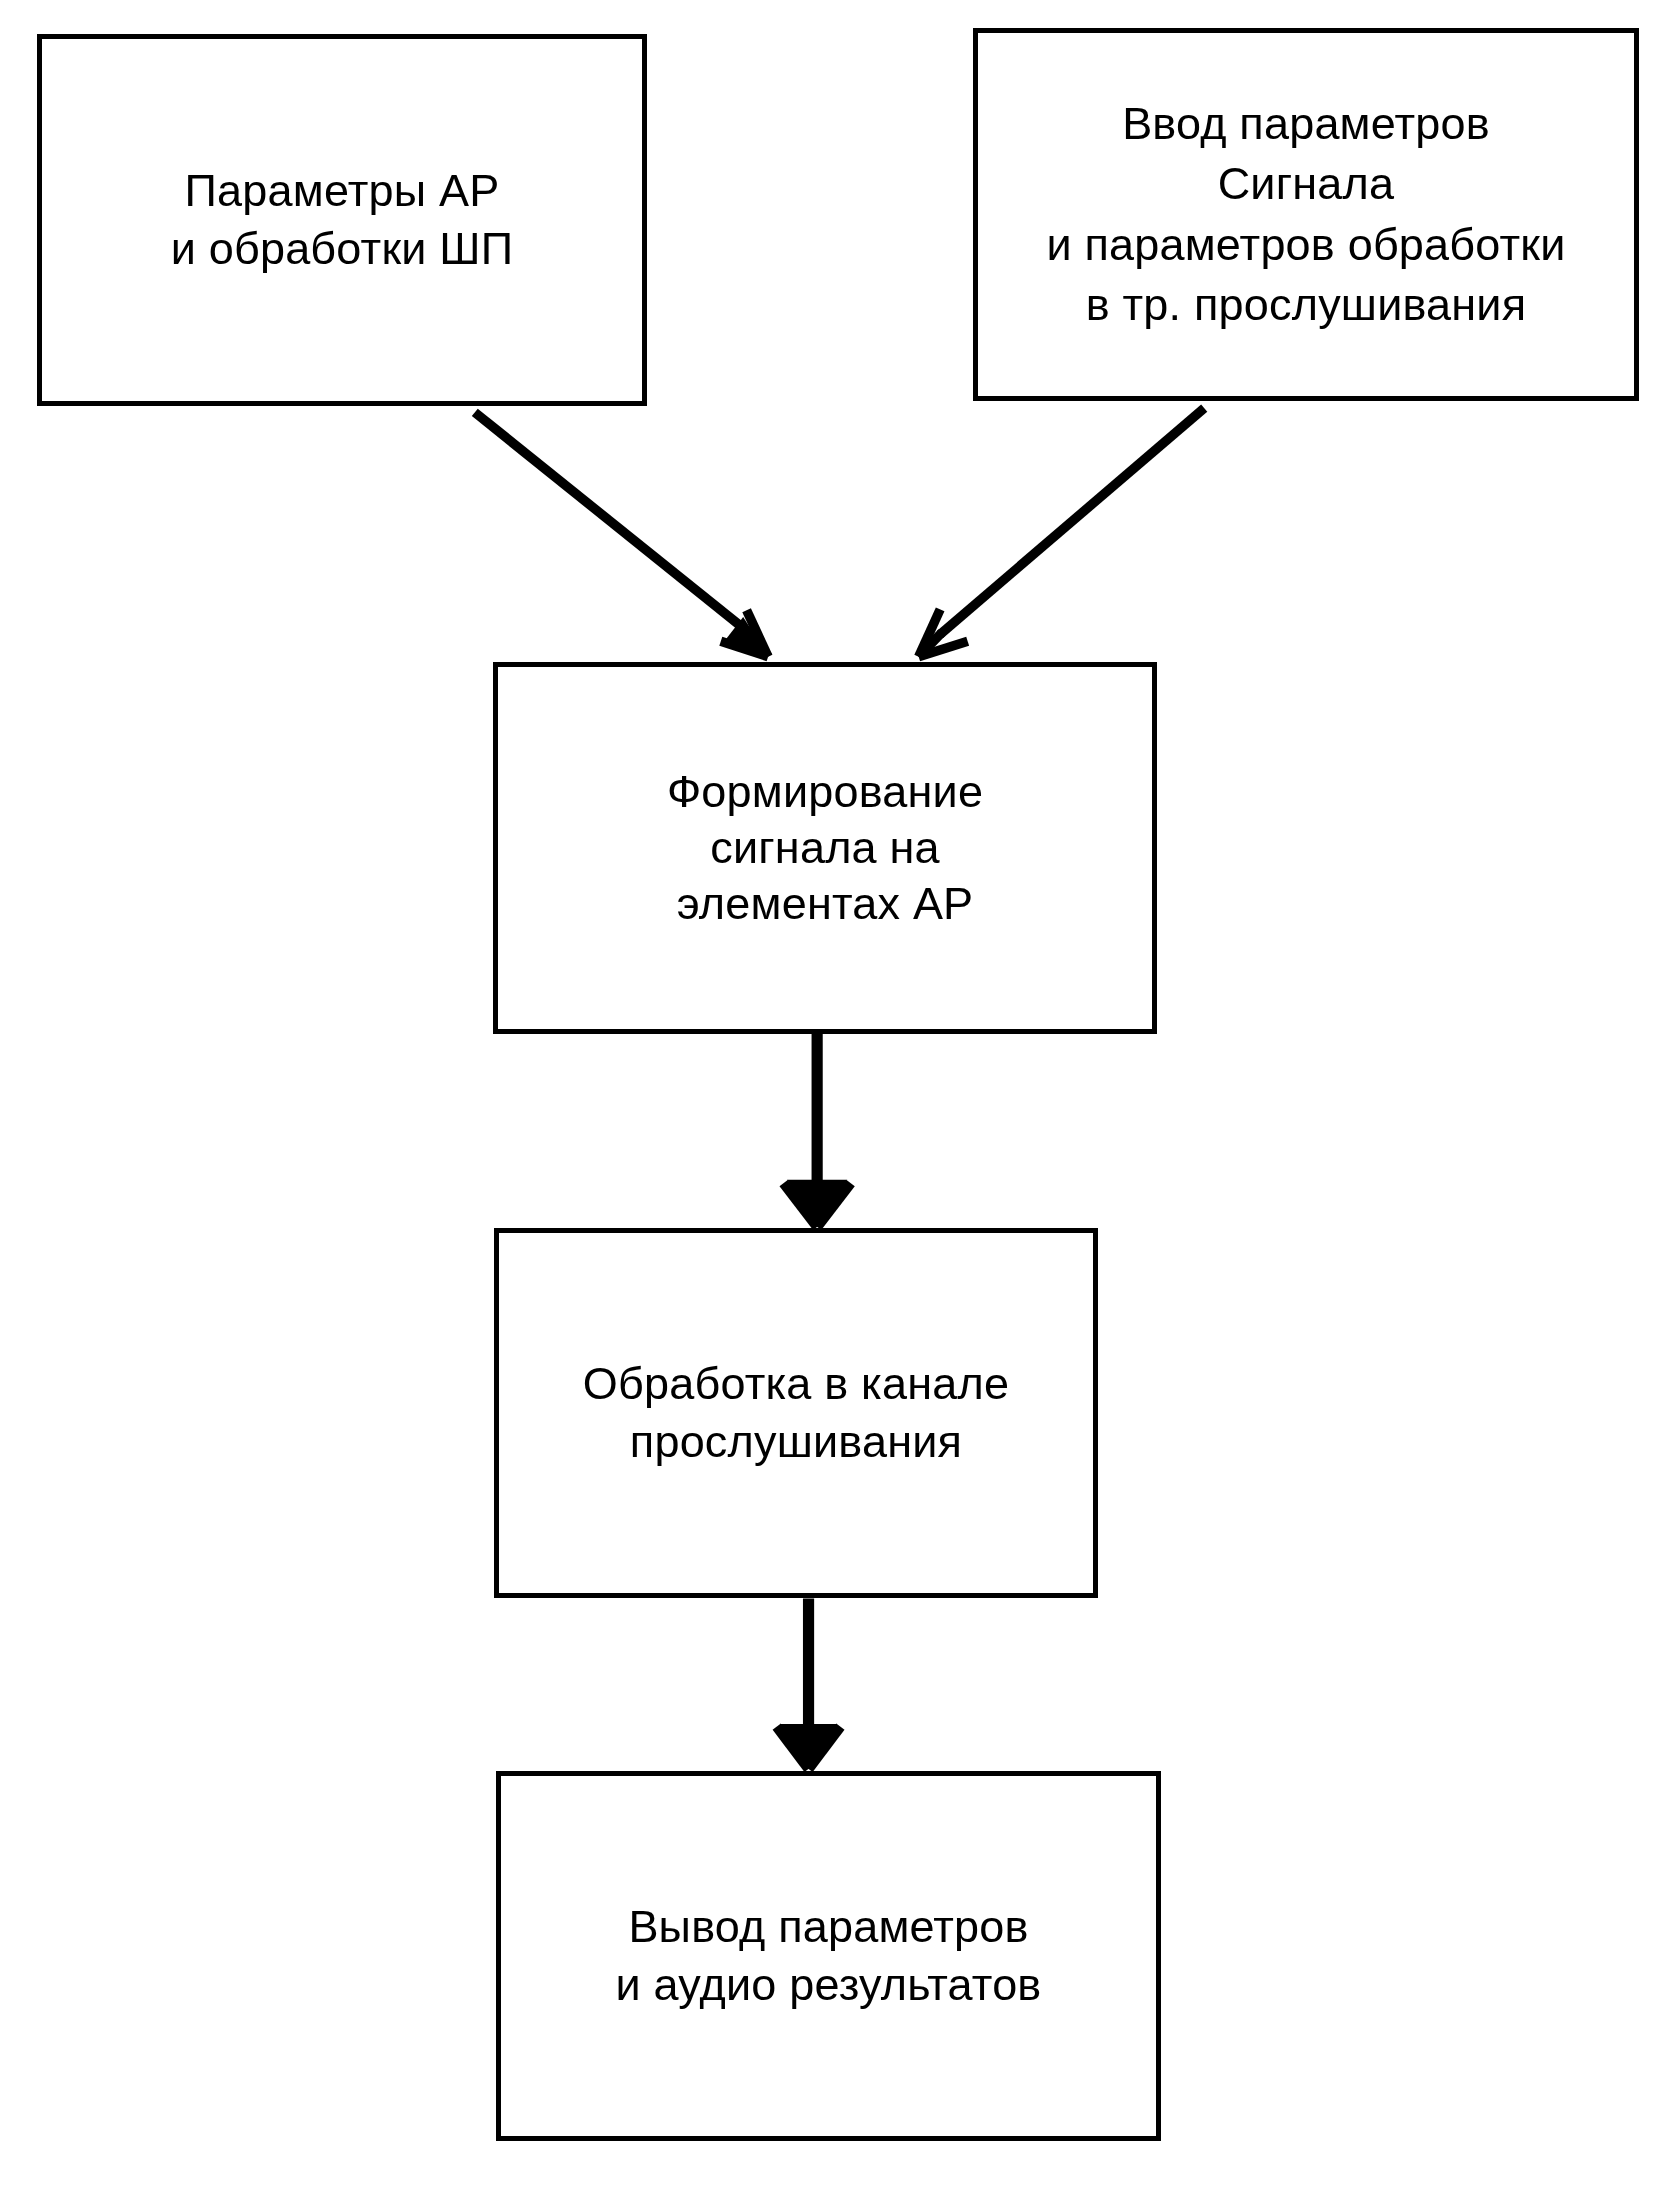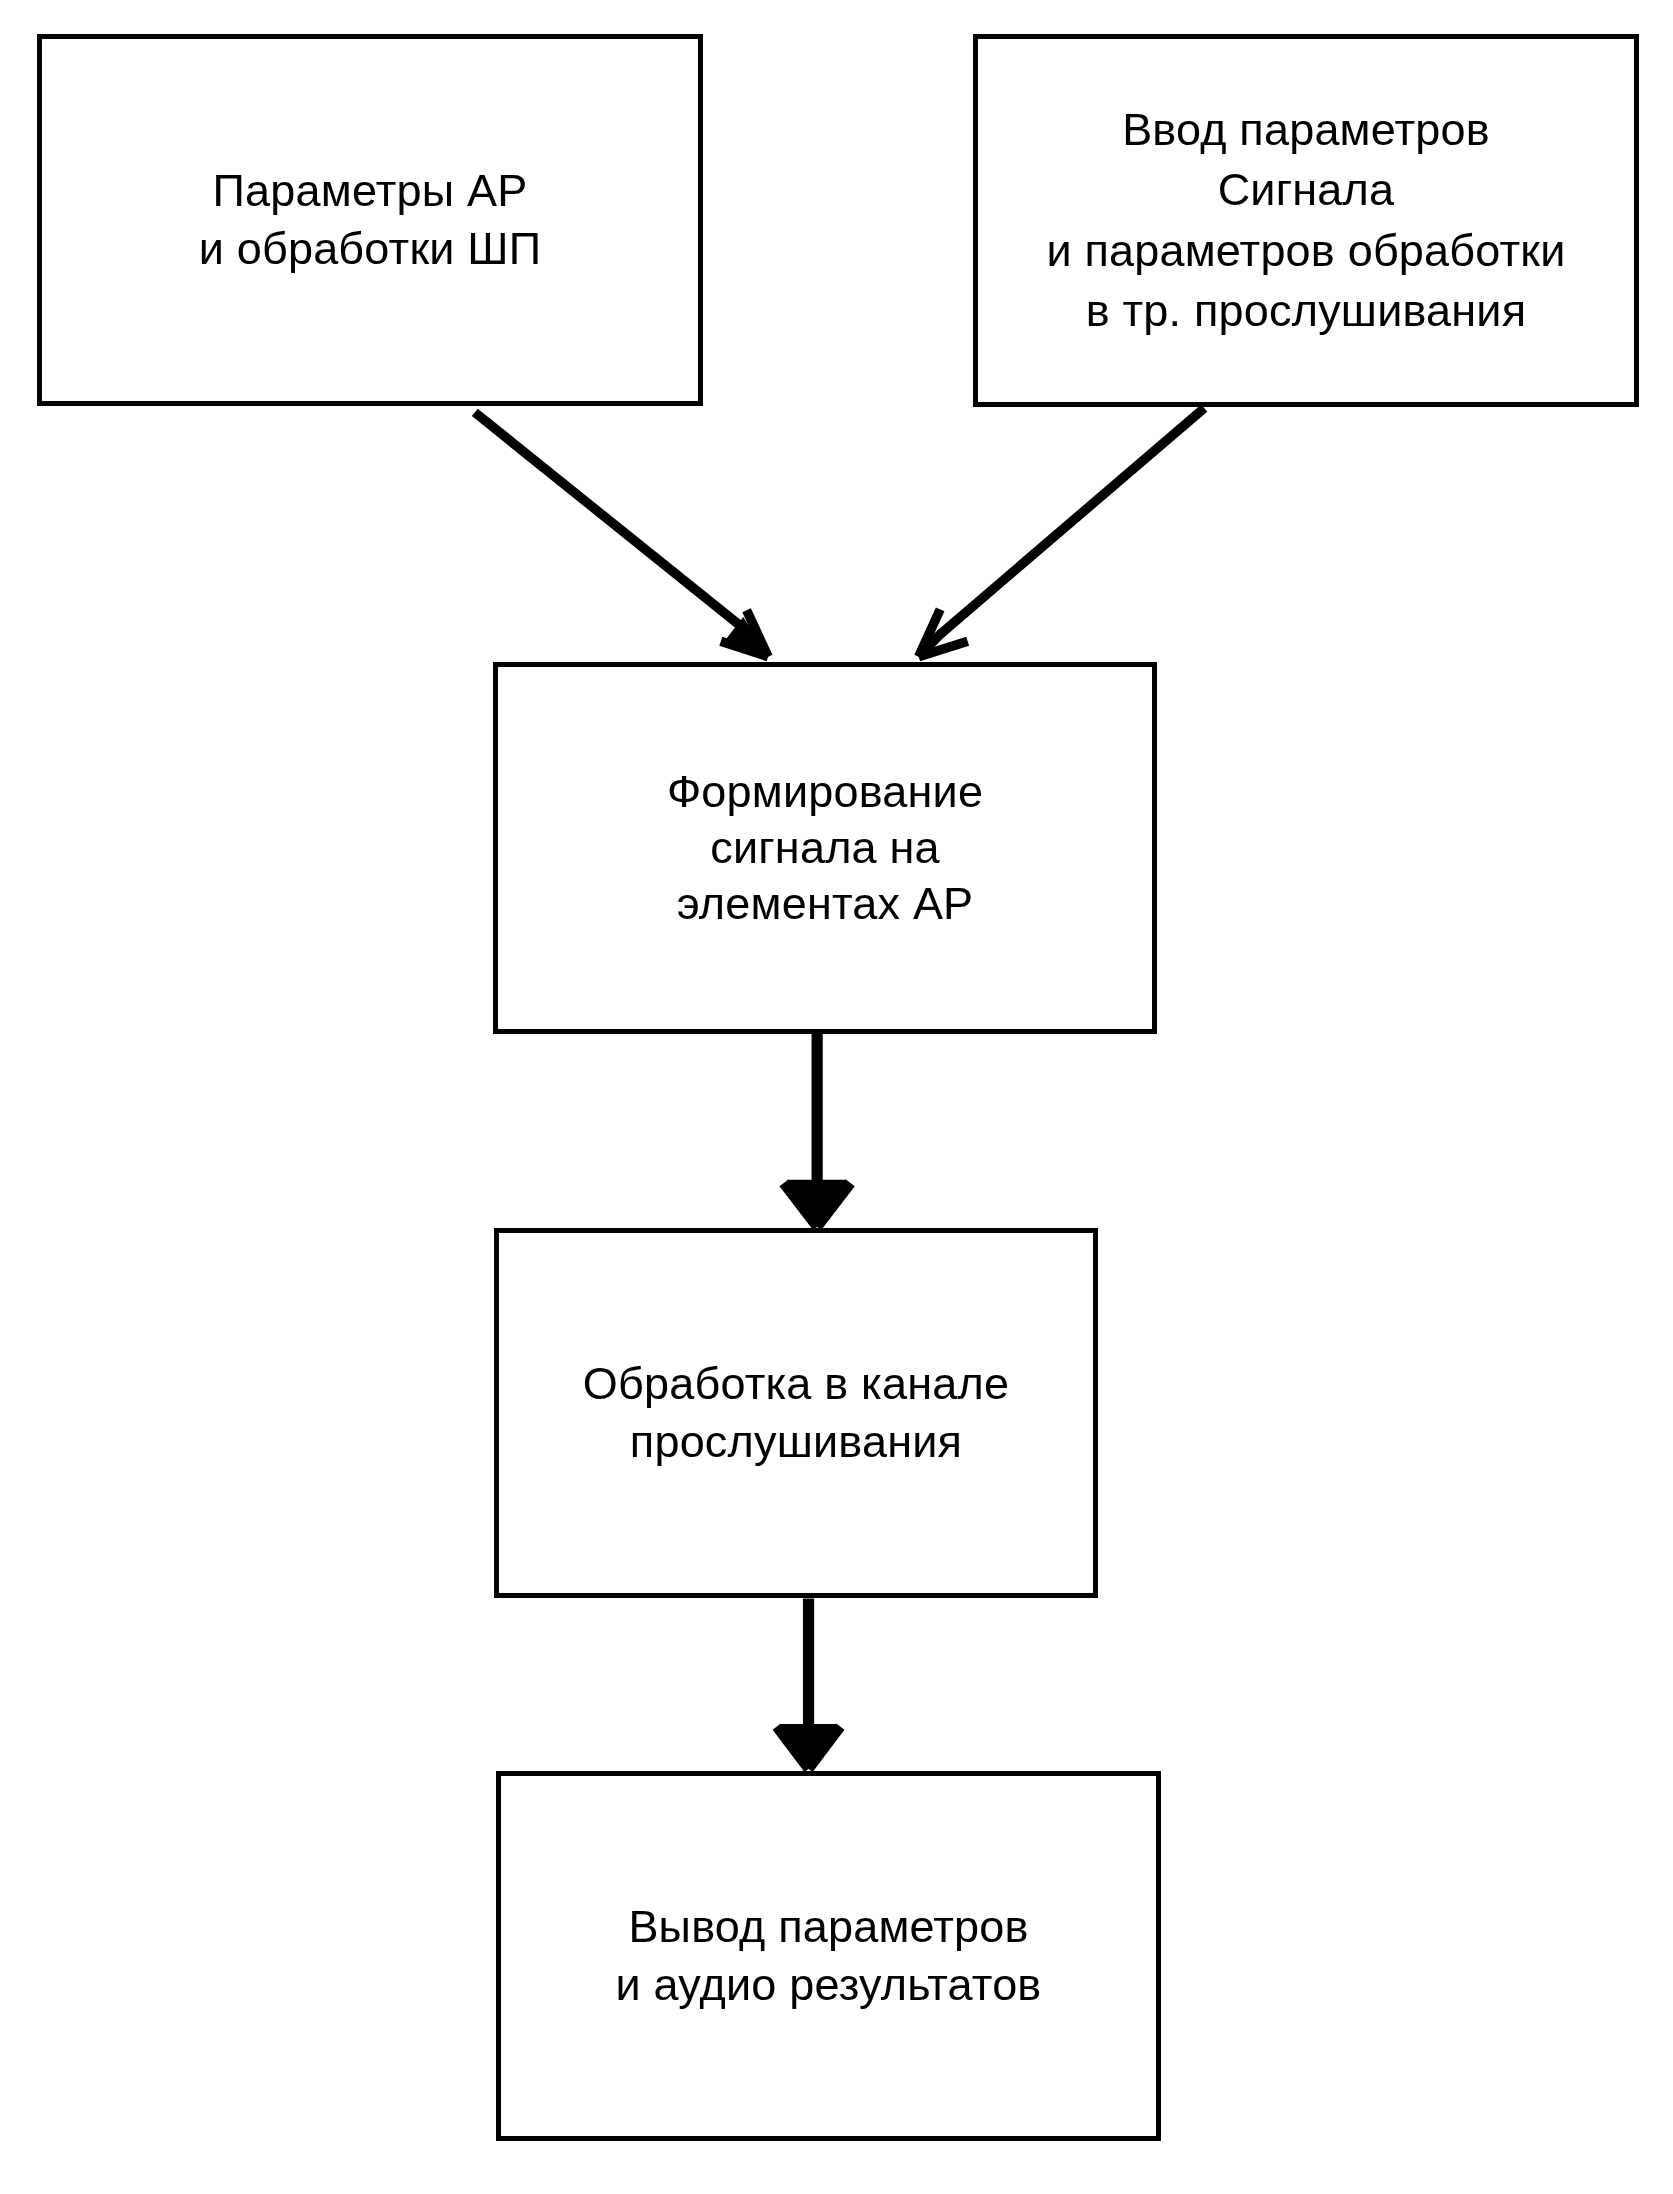--- a/index.html
+++ b/index.html
@@ -35,22 +35,22 @@
   }
   #arrow-layer {
     position: absolute;
     left: 0;
     top: 0;
     width: 1673px;
     height: 2195px;
     pointer-events: none;
   }
   
-  #node-ar-params      { left: 37px;   top: 34px;   width: 666px; height: 372px; }
-  #node-signal-input   { left: 973px; top: 28px;   width: 666px; height: 373px; margin-top: 6px; }
+  #node-ar-params      { left: 37px;   top: 34px;   width: 610px; height: 372px; }
+  #node-signal-input   { left: 973px; top: 28px;   width: 666px; height: 373px; }
   #node-signal-form    { left: 493px;  top: 662px;  width: 664px; height: 372px; }
   #node-channel-proc   { left: 494px;  top: 1228px; width: 604px; height: 370px; }
   #node-output         { left: 496px;  top: 1771px; width: 665px; height: 370px; }
 
   
   #node-signal-input .node-label { line-height: 1.34; }
   #node-signal-form  .node-label { line-height: 1.25; }
 </style>
 </head>
 <body>

